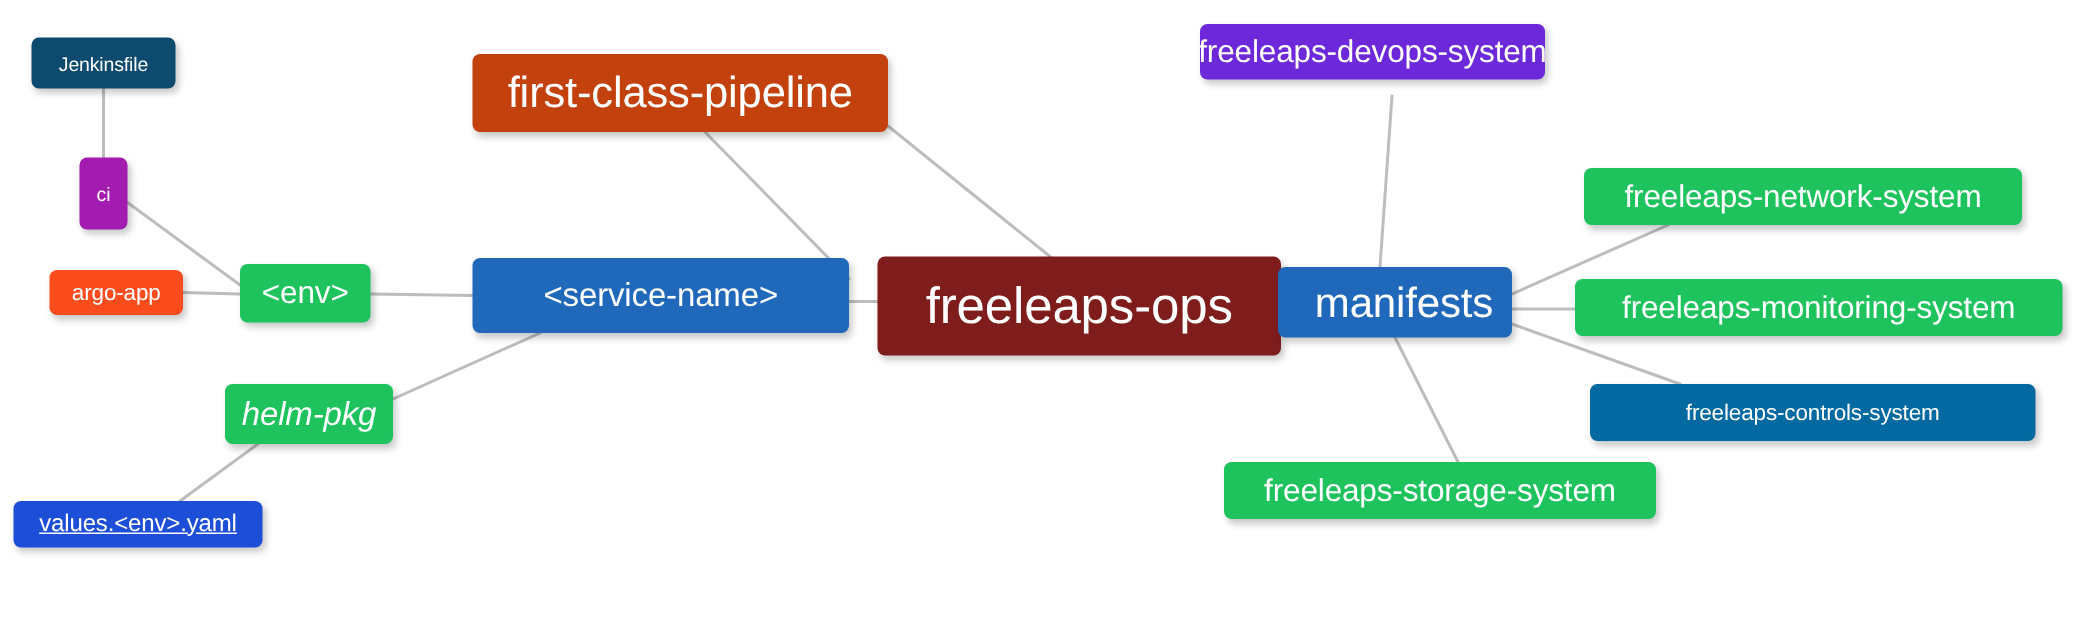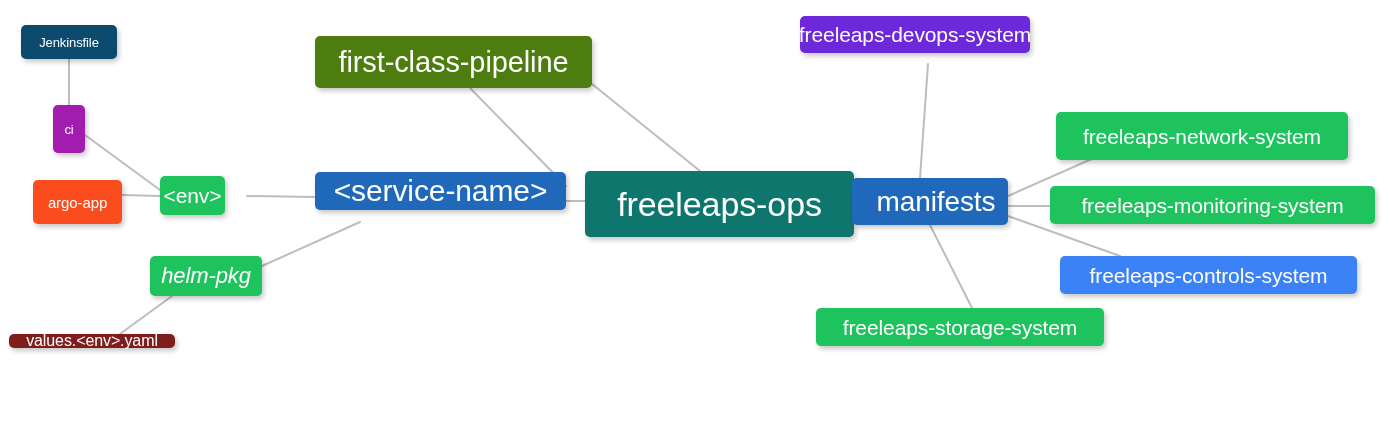--- a/index.html
+++ b/index.html
@@ -64,53 +64,53 @@
       <line x1="1008" y1="216" x2="1120" y2="256" stroke="#bdbdbd" stroke-width="2" stroke-linecap="round"></line>
       <line x1="930" y1="225" x2="972" y2="308" stroke="#bdbdbd" stroke-width="2" stroke-linecap="round"></line>
     </svg>
   <div id="node-layer">
       <div class="node" style="left: 21px; top: 25px; width: 96px; height: 34px; background: #0c4a6e; font-size: 13px;">
         <span class="node-label">Jenkinsfile</span>
       </div>
       <div class="node" style="left: 53px; top: 105px; width: 32px; height: 48px; background: #a21caf; font-size: 13px;">
         <span class="node-label">ci</span>
       </div>
-      <div class="node" style="left: 33px; top: 180px; width: 89px; height: 44px; background: rgb(251, 76, 30); font-size: 15px;">
+      <div class="node" style="left: 33px; top: 180px; width: 89px; height: 30px; background: rgb(251, 76, 30); font-size: 15px;">
         <span class="node-label">argo-app</span>
       </div>
-      <div class="node" style="left: 160px; top: 176px; width: 65px; height: 39px; background: rgb(30, 195, 94); font-size: 21px;">
+      <div class="node" style="left: 160px; top: 176px; width: 87px; height: 39px; background: rgb(30, 195, 94); font-size: 21px;">
         <span class="node-label">&lt;env&gt;</span>
       </div>
-      <div class="node" style="left: 315px; top: 172px; width: 251px; height: 38px; background: rgb(31, 104, 186); font-size: 30px;">
+      <div class="node" style="left: 315px; top: 172px; width: 251px; height: 50px; background: rgb(31, 104, 186); font-size: 22px;">
         <span class="node-label">&lt;service-name&gt;</span>
       </div>
-      <div class="node" style="left: 315px; top: 36px; width: 277px; height: 52px; background: #4d7c0f; font-size: 29px;">
+      <div class="node" style="left: 315px; top: 36px; width: 277px; height: 52px; background: #c2410c; font-size: 29px;">
         <span class="node-label">first-class-pipeline</span>
       </div>
       <div class="node" style="left: 150px; top: 256px; width: 112px; height: 40px; background: rgb(30, 195, 94); font-size: 22px; font-style: italic;">
         <span class="node-label">helm-pkg</span>
       </div>
-      <div class="node" style="left: 9px; top: 334px; width: 166px; height: 14px; background: #7f1d1d; font-size: 16px;">
+      <div class="node" style="left: 9px; top: 334px; width: 166px; height: 31px; background: #1d4ed8; font-size: 16px; text-decoration: underline;">
         <span class="node-label">values.&lt;env&gt;.yaml</span>
       </div>
-      <div class="node" style="left: 585px; top: 171px; width: 269px; height: 66px; background: #0f766e; font-size: 34px;">
+      <div class="node" style="left: 585px; top: 171px; width: 269px; height: 66px; background: #7f1d1d; font-size: 34px;">
         <span class="node-label">freeleaps-ops</span>
       </div>
       <div class="node" style="left: 852px; top: 178px; width: 156px; height: 47px; background: rgb(31, 104, 186); font-size: 28px; padding-left: 12px;">
         <span class="node-label">manifests</span>
       </div>
       <div class="node" style="left: 800px; top: 16px; width: 230px; height: 37px; background: #6d28d9; font-size: 21px;">
         <span class="node-label">freeleaps-devops-system</span>
       </div>
-      <div class="node" style="left: 1056px; top: 112px; width: 292px; height: 48px; background: rgb(30, 195, 94); font-size: 21px;">
+      <div class="node" style="left: 1056px; top: 112px; width: 292px; height: 38px; background: rgb(30, 195, 94); font-size: 21px;">
         <span class="node-label">freeleaps-network-system</span>
       </div>
       <div class="node" style="left: 1050px; top: 186px; width: 325px; height: 38px; background: rgb(30, 195, 94); font-size: 21px;">
         <span class="node-label">freeleaps-monitoring-system</span>
       </div>
-      <div class="node" style="left: 1060px; top: 256px; width: 297px; height: 38px; background: #3b82f6; font-size: 21px;">
+      <div class="node" style="left: 1060px; top: 256px; width: 297px; height: 38px; background: #0369a1; font-size: 15px;">
         <span class="node-label">freeleaps-controls-system</span>
       </div>
       <div class="node" style="left: 816px; top: 308px; width: 288px; height: 38px; background: rgb(30, 195, 94); font-size: 21px; justify-content: center;">
         <span class="node-label">freeleaps-storage-system</span>
       </div>
     </div>
 </div>
 
 </body></html>

